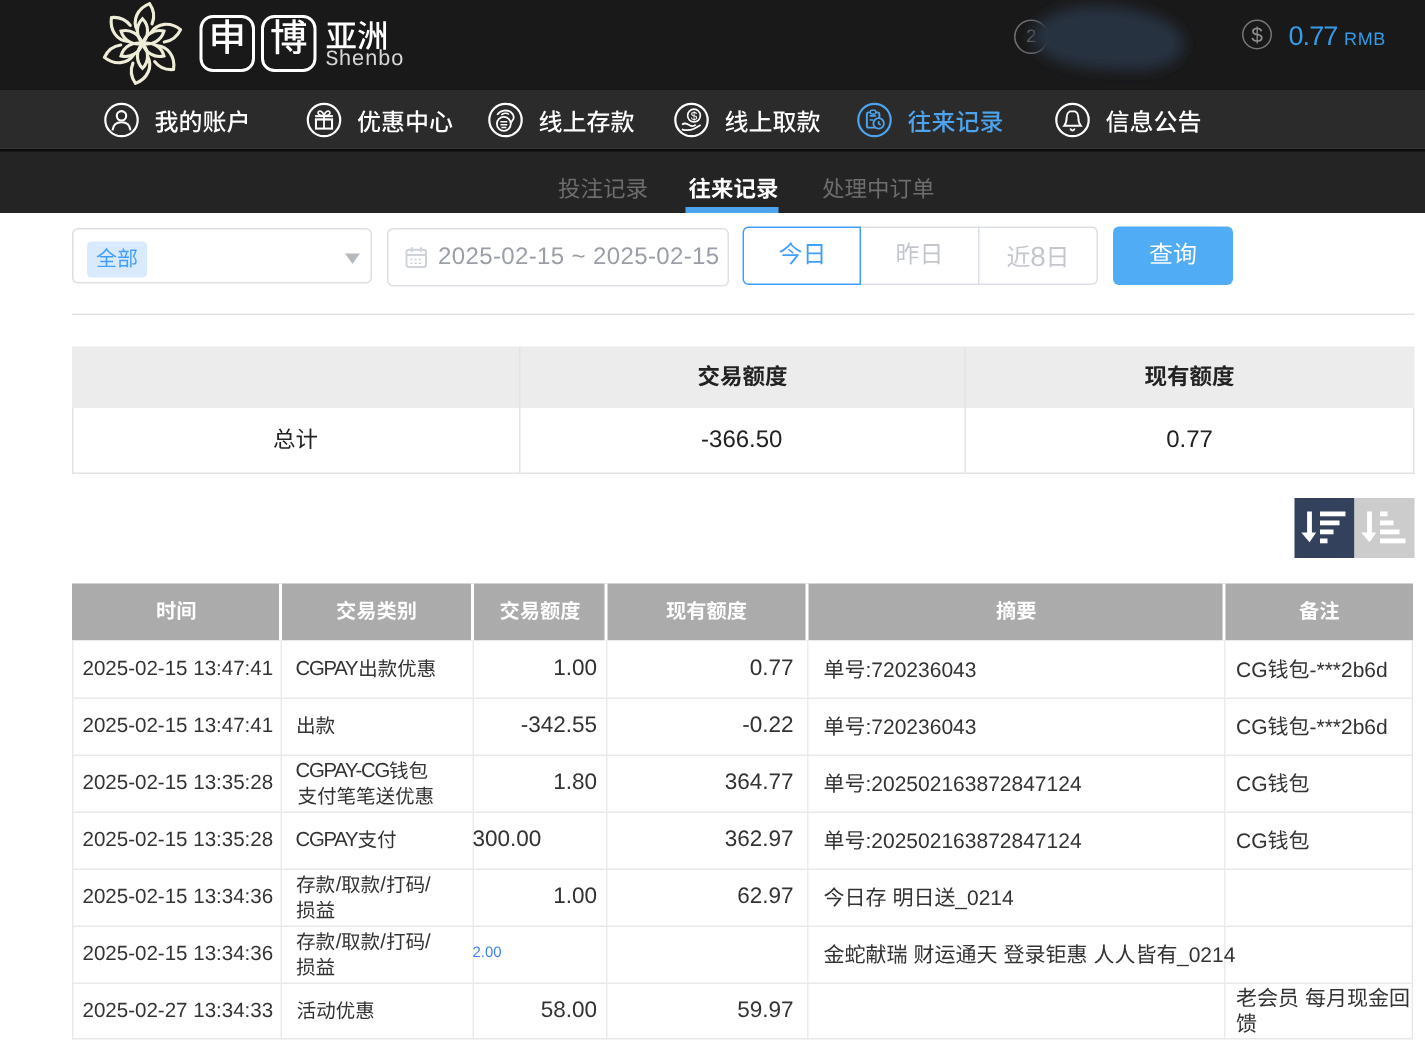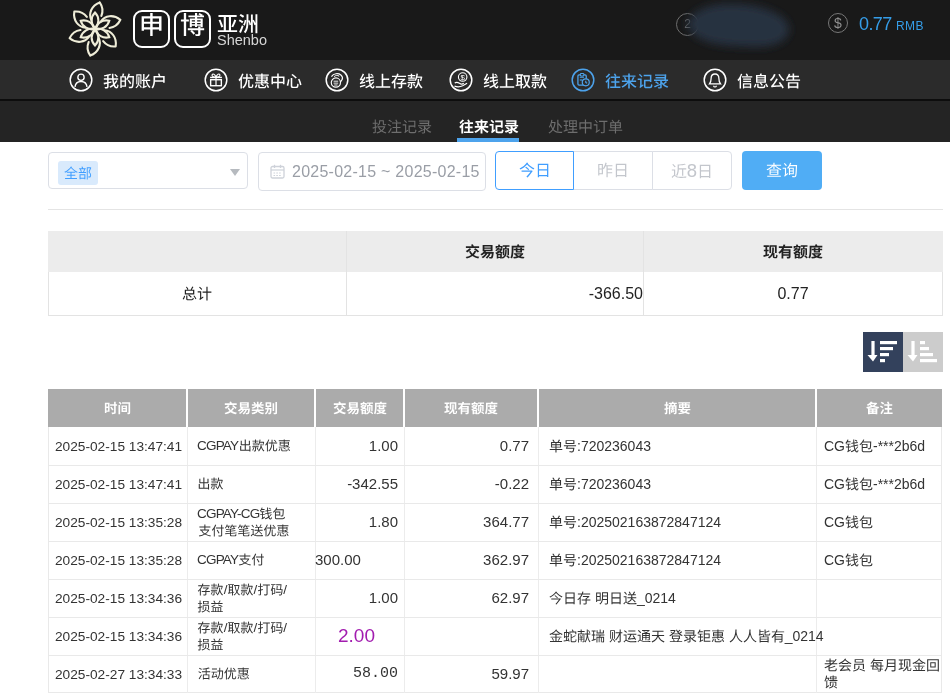--- a/index.html
+++ b/index.html
@@ -149,21 +149,21 @@
     <div style="position:absolute;left:133px;top:10px;width:33px;height:34px;border:2px solid #fff;border-radius:9px;text-align:center;line-height:34px"><svg style="width:25.0px;height:25px;vertical-align:-3.00px;overflow:visible;" viewBox="0 -880 1000 1000" fill="#fff">
         <use href="#m7533" x="0"></use>
       </svg></div>
     <div style="position:absolute;left:174px;top:10px;width:33px;height:34px;border:2px solid #fff;border-radius:9px;text-align:center;line-height:34px"><svg style="width:25.0px;height:25px;vertical-align:-3.00px;overflow:visible;" viewBox="0 -880 1000 1000" fill="#fff">
         <use href="#m535A" x="0"></use>
       </svg></div>
     <div style="position:absolute;left:217px;top:13px"><svg style="width:42.0px;height:21px;vertical-align:-2.52px;overflow:visible;" viewBox="0 -880 2000 1000" fill="#fff">
         <use href="#m4E9A" x="0"></use>
         <use href="#m6D32" x="1000"></use>
       </svg></div>
-    <div style="position:absolute;left:217px;top:32px;font-size:14.5px;color:#d6d6d6;font-family:Liberation Sans, sans-serif">Shenbo</div>
+    <div style="position:absolute;left:217px;top:32px;font-size:14.5px;color:#d6d6d6;font-family:Liberation Mono, monospace">Shenbo</div>
     <div style="position:absolute;left:676px;top:13px;width:21px;height:21px;border:1.6px solid #6e6e6e;border-radius:50%;color:#6e6e6e;font-size:12px;line-height:21px;text-align:center">2</div>
     <svg width="150" height="62" style="position:absolute;left:665px;top:-3px">
       <defs>
         <filter id="bl" x="-30%" y="-30%" width="160%" height="160%">
           <feGaussianBlur stdDeviation="4.5"></feGaussianBlur>
         </filter>
       </defs>
       <path d="M22,28 C26,12 48,5 75,7 C100,9 122,18 124,30 C126,42 112,51 88,50 C60,49 30,48 22,28 Z" fill="#25303f" filter="url(#bl)"></path>
     </svg>
     <div style="position:absolute;left:828px;top:13px;width:18px;height:18px;border:1.5px solid #777;border-radius:50%;color:#909090;font-size:14px;line-height:19px;text-align:center">$</div>
@@ -332,21 +332,21 @@
         <use href="#b6709" x="1000"></use>
         <use href="#b989D" x="2000"></use>
         <use href="#b5EA6" x="3000"></use>
       </svg></div>
     <div style="position:absolute;left:298.0px;top:0;width:1px;height:85px;background:#e3e3e3"></div>
     <div style="position:absolute;left:595.0px;top:0;width:1px;height:85px;background:#e3e3e3"></div>
     <div style="position:absolute;left:0;top:41px;width:298.0px;height:44px;line-height:44px;text-align:center"><svg style="width:30.0px;height:15px;vertical-align:-1.80px;overflow:visible;" viewBox="0 -880 2000 1000" fill="#222">
         <use href="#r603B" x="0"></use>
         <use href="#r8BA1" x="1000"></use>
       </svg></div>
-    <div style="position:absolute;left:298.0px;top:41px;width:297.0px;height:60px;line-height:44px;text-align:right;font-size:16px;color:#222">-366.50</div>
+    <div style="position:absolute;left:298.0px;top:41px;width:297.0px;height:60px;line-height:44px;text-align:center;font-size:16px;color:#222">-366.50</div>
     <div style="position:absolute;left:595.0px;top:41px;width:300.0px;height:44px;line-height:44px;text-align:center;font-size:16px;color:#222">0.77</div>
   </div>
 <div style="position:absolute;left:863px;top:332px;width:40px;height:40px;background:#33415c;text-align:center"><svg width="40" height="40" viewBox="0 0 40 36">
       <rect x="8.4" y="7" width="3.2" height="17" fill="#fff"></rect>
       <path d="M4.5,21 L14.5,21 L10,27.5 Z" fill="#fff"></path>
       <rect x="17" y="7" width="17" height="3.2" fill="#fff"></rect>
       <rect x="17" y="13" width="13" height="3.2" fill="#fff"></rect>
       <rect x="17" y="19" width="9" height="3.2" fill="#fff"></rect>
       <rect x="17" y="25" width="5" height="3.2" fill="#fff"></rect>
     </svg></div>
@@ -518,21 +518,21 @@
           <use href="#r6B3E" x="1000"></use>
         </svg>/<svg style="width:26.8px;height:13px;vertical-align:-1.61px;overflow:visible;" viewBox="0 -880 2000 1000" fill="#333">
           <use href="#r6253" x="0"></use>
           <use href="#r7801" x="1000"></use>
         </svg>/</div>
       <div style="height:17px;line-height:17px;white-space:nowrap"><svg style="width:26.8px;height:13px;vertical-align:-1.61px;overflow:visible;" viewBox="0 -880 2000 1000" fill="#333">
           <use href="#r635F" x="0"></use>
           <use href="#r76CA" x="1000"></use>
         </svg></div>
     </div>
-    <div style="position:absolute;left:267px;top:228px;width:83px;height:38px;line-height:38px;text-align:center;font-size:19px;color:#a21caf;font-family:'Liberation Sans',sans-serif">2.00</div>
+    <div style="position:absolute;left:267px;top:228px;width:83px;height:38px;line-height:38px;text-align:left;font-size:10px;color:#3b82f6;font-family:'Liberation Sans',sans-serif">2.00</div>
     <div style="position:absolute;left:501px;top:228px;width:267px;height:38px;line-height:38px;white-space:nowrap;font-size:14px;color:#333;font-family:'Liberation Sans',sans-serif"><svg style="width:56.0px;height:14px;vertical-align:-1.68px;overflow:visible;" viewBox="0 -880 4000 1000" fill="#333">
         <use href="#r91D1" x="0"></use>
         <use href="#r86C7" x="1000"></use>
         <use href="#r732E" x="2000"></use>
         <use href="#r745E" x="3000"></use>
       </svg> <svg style="width:56.0px;height:14px;vertical-align:-1.68px;overflow:visible;" viewBox="0 -880 4000 1000" fill="#333">
         <use href="#r8D22" x="0"></use>
         <use href="#r8FD0" x="1000"></use>
         <use href="#r901A" x="2000"></use>
         <use href="#r5929" x="3000"></use>
@@ -547,21 +547,21 @@
         <use href="#r7686" x="2000"></use>
         <use href="#r6709" x="3000"></use>
       </svg>_0214</div>
     <div style="position:absolute;left:7px;top:266px;width:132px;height:38px;line-height:38px;white-space:nowrap"><span style="font-size:13.7px;color:#333;font-family:'Liberation Sans',sans-serif">2025-02-27 13:34:33</span></div>
     <div style="position:absolute;left:149px;top:266px;width:118px;height:38px;line-height:38px;white-space:nowrap;font-size:13.5px;letter-spacing:-0.8px;color:#333"><svg style="width:53.6px;height:13px;vertical-align:-1.61px;overflow:visible;" viewBox="0 -880 4000 1000" fill="#333">
         <use href="#r6D3B" x="0"></use>
         <use href="#r52A8" x="1000"></use>
         <use href="#r4F18" x="2000"></use>
         <use href="#r60E0" x="3000"></use>
       </svg></div>
-    <div style="position:absolute;left:267px;top:266px;width:83px;height:38px;line-height:38px;text-align:right;font-size:15px;color:#333;font-family:Liberation Mono, monospace">58.00</div>
+    <div style="position:absolute;left:267px;top:266px;width:83px;height:38px;line-height:38px;text-align:right;font-size:15px;color:#333;font-family:Liberation Sans, sans-serif">58.00</div>
     <div style="position:absolute;left:356px;top:266px;width:125px;height:38px;line-height:38px;text-align:right;font-size:15px;color:#333;font-family:'Liberation Sans',sans-serif">59.97</div>
     <div style="position:absolute;left:776px;top:268px;width:118px;font-size:14px;color:#333;font-family:'Liberation Sans',sans-serif">
       <div style="height:17px;line-height:17px;white-space:nowrap"><svg style="width:42.0px;height:14px;vertical-align:-1.68px;overflow:visible;" viewBox="0 -880 3000 1000" fill="#333">
           <use href="#r8001" x="0"></use>
           <use href="#r4F1A" x="1000"></use>
           <use href="#r5458" x="2000"></use>
         </svg> <svg style="width:70.0px;height:14px;vertical-align:-1.68px;overflow:visible;" viewBox="0 -880 5000 1000" fill="#333">
           <use href="#r6BCF" x="0"></use>
           <use href="#r6708" x="1000"></use>
           <use href="#r73B0" x="2000"></use>

